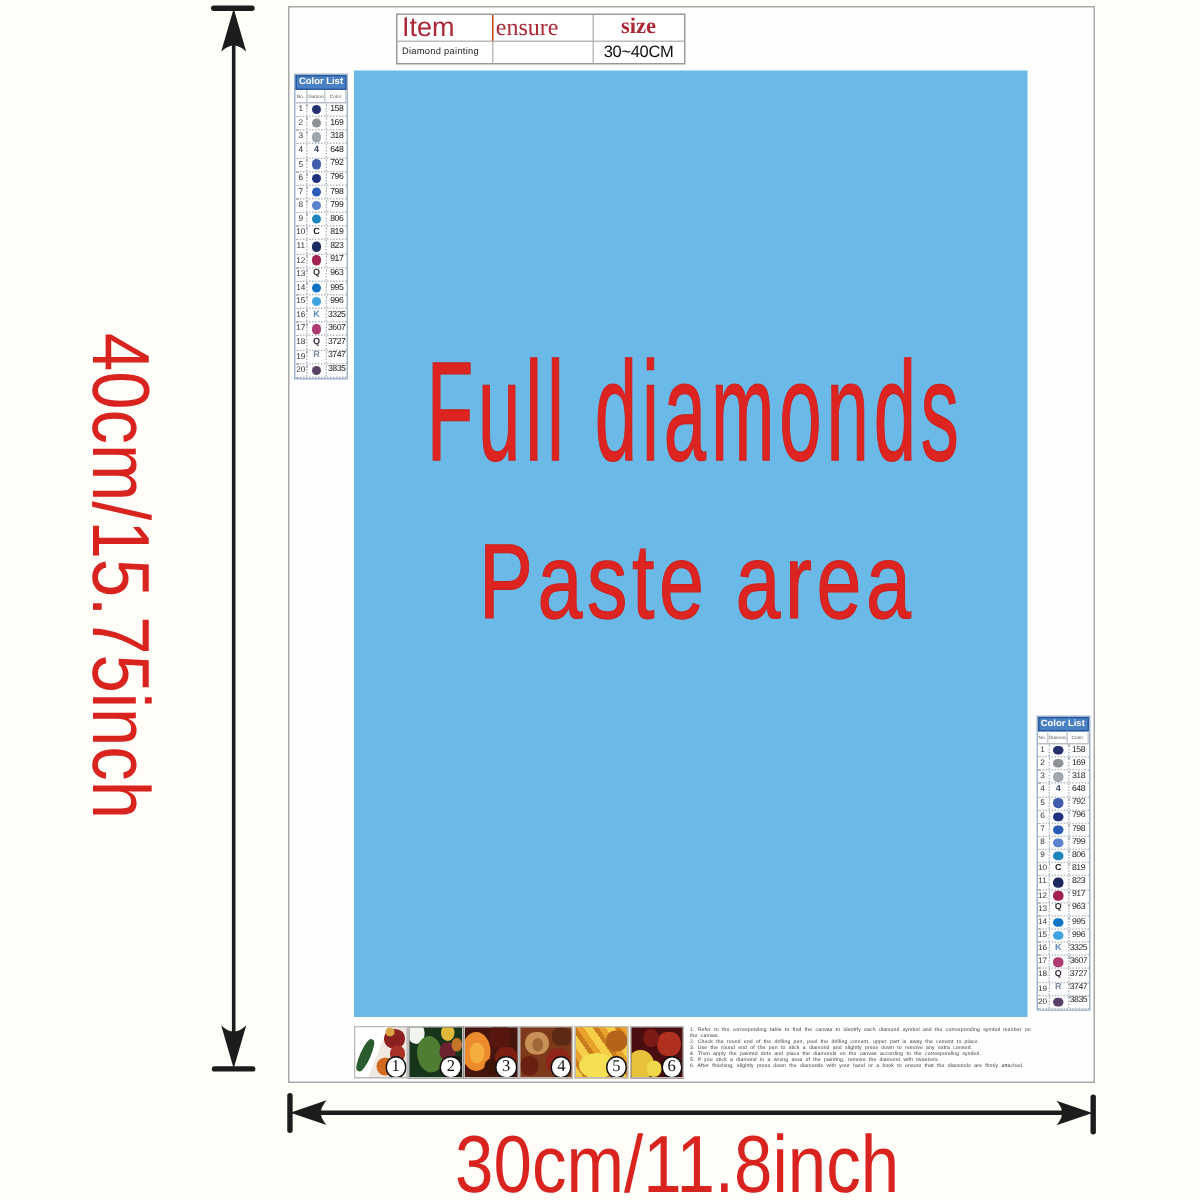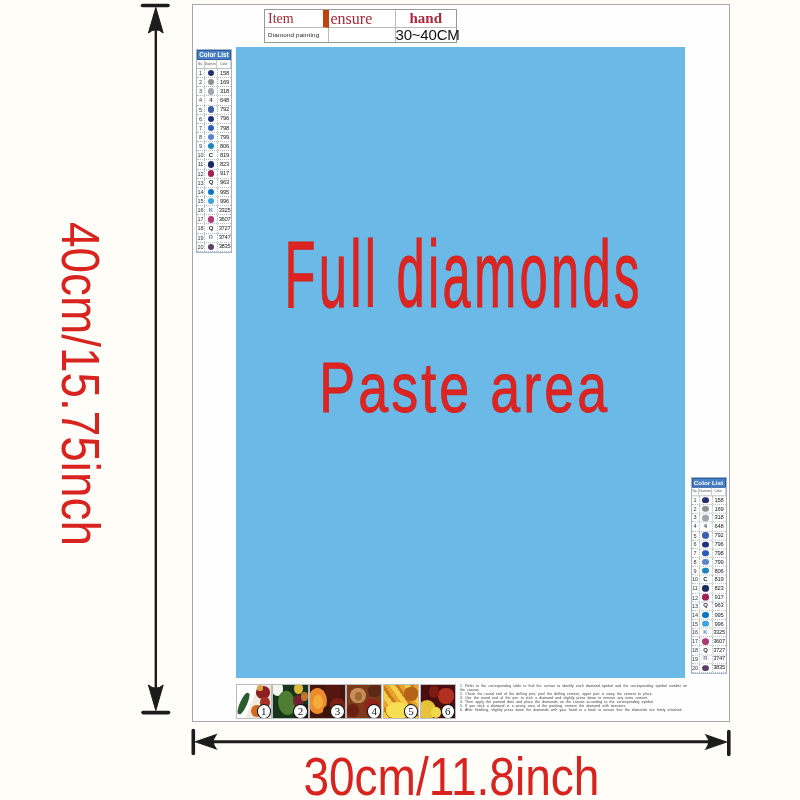--- a/index.html
+++ b/index.html
@@ -17,26 +17,26 @@
 .ph{border:0.8px solid #bbb;overflow:hidden}
 .ph i{display:block}
 .num{position:absolute;right:0px;bottom:-1px;width:12.6px;height:13.2px;background:#fff;border:1px solid #111;border-radius:50%;font-family:"Liberation Serif",serif;font-size:11px;font-weight:normal;color:#111;text-align:center;line-height:13px;font-style:normal}
 .instr{left:460px;top:683.5px;width:233px;font-size:3.4px;line-height:4.16px;color:#3a3a3a;letter-spacing:0.1px;word-spacing:1.1px}
 </style></head>
 <body>
 
 <div class="abs" style="left:192px;top:4px;width:536px;height:716px;background:#fefefe;border:1px solid #a8a8a8"></div>
 
 <div class="abs" style="left:264px;top:9px;width:191px;height:32px;border:1px solid #999;display:flex;flex-wrap:wrap;background:#fff">
-  <div style="width:63.5px;height:17.5px;border-right:6px solid #c2410c;border-bottom:1px solid #bbb;box-sizing:border-box;font-family:Liberation Serif, serif;font-size:14px;color:#ab2836;padding-left:3px;line-height:17px">Item</div>
+  <div style="width:63.5px;height:17.5px;border-right:1px solid #c2410c;border-bottom:1px solid #bbb;box-sizing:border-box;font-family:Liberation Sans, sans-serif;font-size:18px;color:#ab2836;padding-left:3px;line-height:17px">Item</div>
   <div style="width:67px;height:17.5px;border-right:1px solid #bbb;border-bottom:1px solid #bbb;box-sizing:border-box;font-family:'Liberation Serif',serif;font-size:16px;color:#ab2836;padding-left:2px;line-height:17px">ensure</div>
-  <div style="width:60.5px;height:17.5px;border-bottom:1px solid #bbb;box-sizing:border-box;font-family:'Liberation Serif',serif;font-size:15px;font-weight:bold;color:#ab2836;text-align:center;line-height:17px">hand</div>
+  <div style="width:60.5px;height:17.5px;border-bottom:1px solid #bbb;box-sizing:border-box;font-family:'Liberation Serif',serif;font-size:15px;font-weight:bold;color:#ab2836;text-align:center;line-height:17px">size</div>
   <div style="width:63.5px;height:14.5px;border-right:1px solid #bbb;box-sizing:border-box;font-size:6.2px;color:#222;padding-left:3px;line-height:14px;letter-spacing:0.2px">Diamond painting</div>
   <div style="width:67px;height:14.5px;border-right:1px solid #bbb;box-sizing:border-box"></div>
-  <div style="width:60.5px;height:14.5px;box-sizing:border-box;font-size:15px;color:#111;text-align:center;line-height:14px;letter-spacing:-0.2px">30~40CM</div>
+  <div style="width:60.5px;height:14.5px;box-sizing:border-box;font-size:11px;color:#111;text-align:center;line-height:14px;letter-spacing:-0.2px">30~40CM</div>
 </div>
 
 <div class="abs" style="left:236px;top:47px;width:449px;height:631px;background:#6bb9e7"></div>
 
 <div class="abs clist" style="left:196px;top:49px;transform:scaleY(1.0);transform-origin:top left;">
 <div class="clhead">Color List</div>
 <div class="clsub">
       <span style="width:8px">No.</span>
       <span style="width:13px">Diamond</span>
       <span style="width:14px">Color</span>

